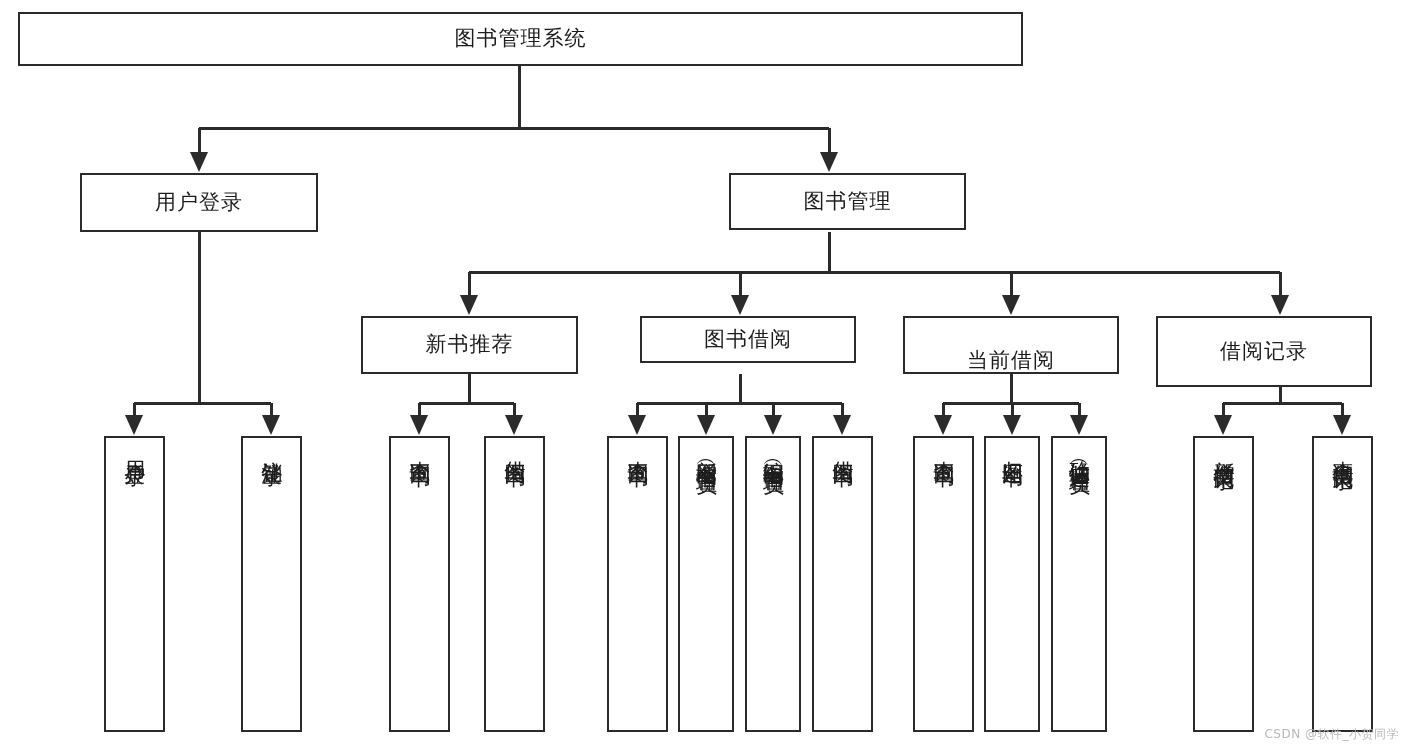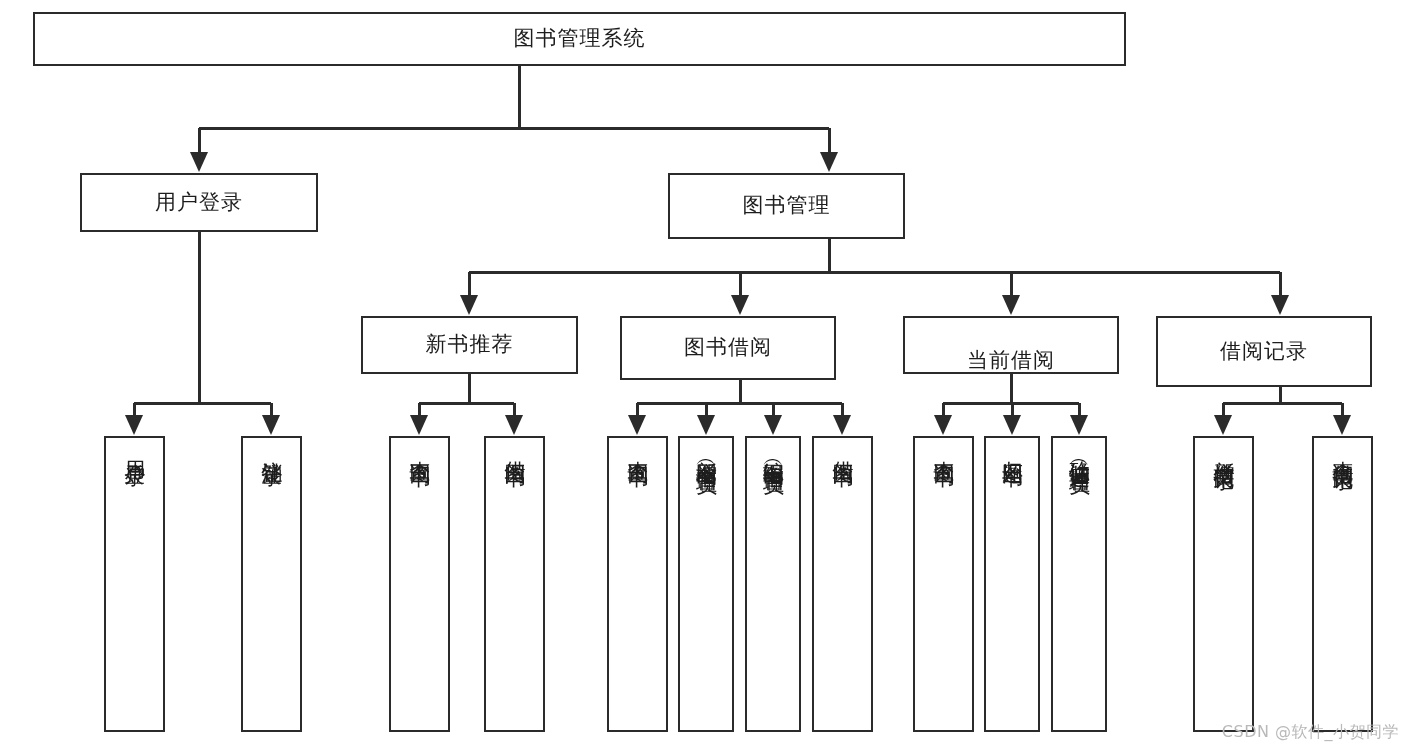--- a/index.html
+++ b/index.html
@@ -51,21 +51,21 @@
     font-size:21px;
     line-height:1.18;
     letter-spacing:2px;
     white-space:nowrap;
     text-align:left;
   }
   .watermark{
     position:absolute;
     right:6px;
     bottom:4px;
-    font-size:16px;
+    font-size:12px;
     color:#b9b9b9;
     letter-spacing:.5px;
     white-space:nowrap;
   }
 </style>
 </head>
 <body>
 
 <div id="canvas">
 
@@ -118,33 +118,33 @@
       <polygon points="1070,415 1088,415 1079,435" fill="#2b2b2b"></polygon>
       <line x1="1280" y1="374" x2="1280" y2="403" stroke="#2b2b2b" stroke-width="3" shape-rendering="crispEdges"></line>
       <line x1="1223" y1="403" x2="1342" y2="403" stroke="#2b2b2b" stroke-width="3" shape-rendering="crispEdges"></line>
       <line x1="1223" y1="403" x2="1223" y2="417" stroke="#2b2b2b" stroke-width="3" shape-rendering="crispEdges"></line>
       <polygon points="1214,415 1232,415 1223,435" fill="#2b2b2b"></polygon>
       <line x1="1342" y1="403" x2="1342" y2="417" stroke="#2b2b2b" stroke-width="3" shape-rendering="crispEdges"></line>
       <polygon points="1333,415 1351,415 1342,435" fill="#2b2b2b"></polygon>
     </svg>
 
   <div id="nodes">
-      <div class="node root h" style="left: 33px; top: 12px; width: 1093px; height: 54px;">
+      <div class="node root h" style="left: 18px; top: 12px; width: 1005px; height: 54px;">
         <span>图书管理系统</span>
       </div>
       <div class="node h" style="left: 80px; top: 173px; width: 238px; height: 59px;">
         <span>用户登录</span>
       </div>
-      <div class="node h" style="left: 668px; top: 173px; width: 237px; height: 66px; justify-content: center;">
+      <div class="node h" style="left: 729px; top: 173px; width: 237px; height: 57px; justify-content: center;">
         <span>图书管理</span>
       </div>
       <div class="node h" style="left: 361px; top: 316px; width: 217px; height: 58px; align-items: center;">
         <span>新书推荐</span>
       </div>
-      <div class="node h" style="left: 620px; top: 316px; width: 216px; height: 64px;">
+      <div class="node h" style="left: 640px; top: 316px; width: 216px; height: 47px;">
         <span>图书借阅</span>
       </div>
       <div class="node h" style="left: 903px; top: 316px; width: 216px; height: 58px; align-items: flex-end;">
         <span>当前借阅</span>
       </div>
       <div class="node h" style="left: 1156px; top: 316px; width: 216px; height: 71px;">
         <span>借阅记录</span>
       </div>
       <div class="node v" style="left: 104px; top: 436px; width: 61px; height: 296px;">
         <span class="vlabel">用户登录</span>

